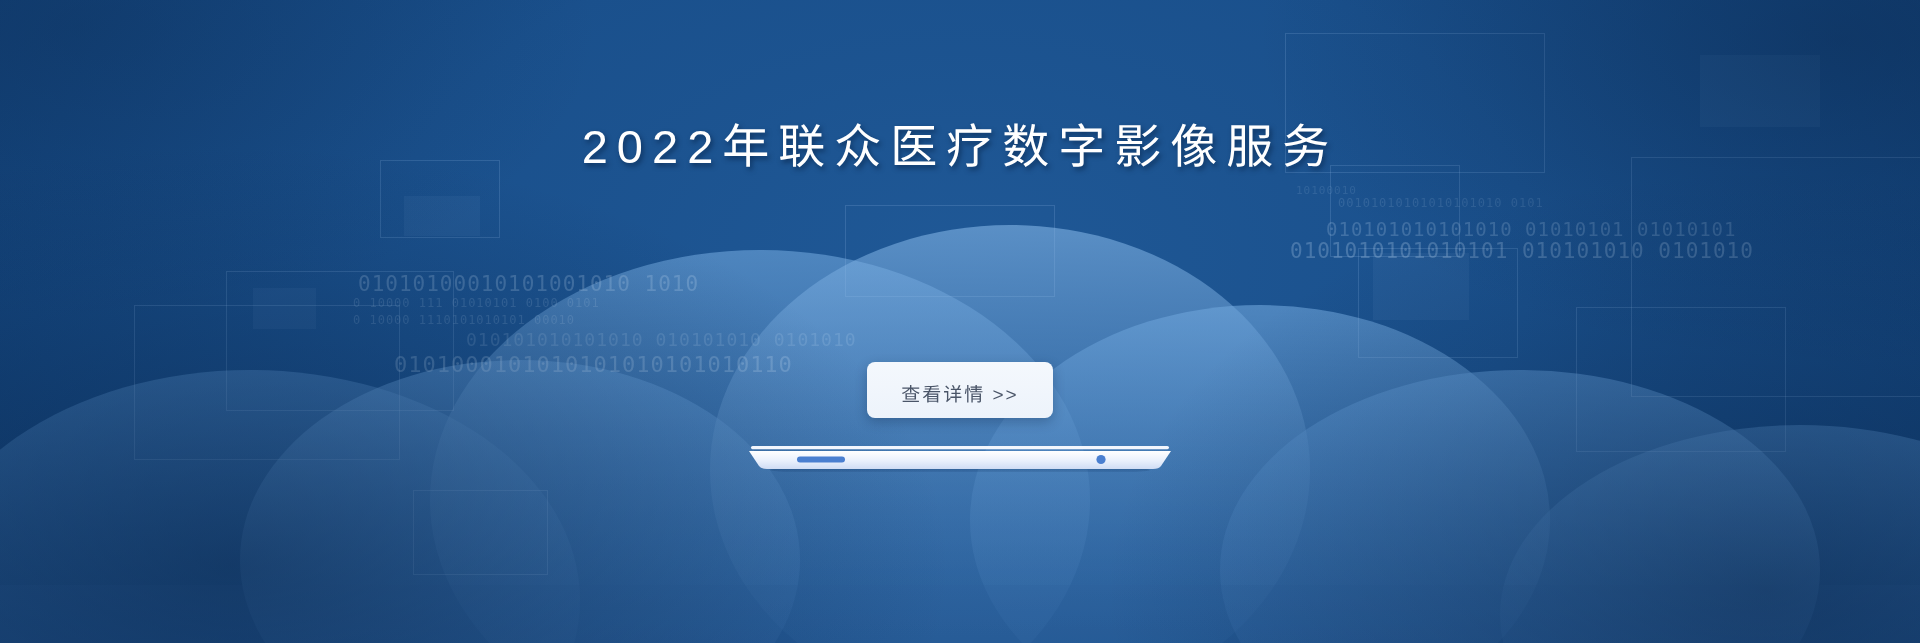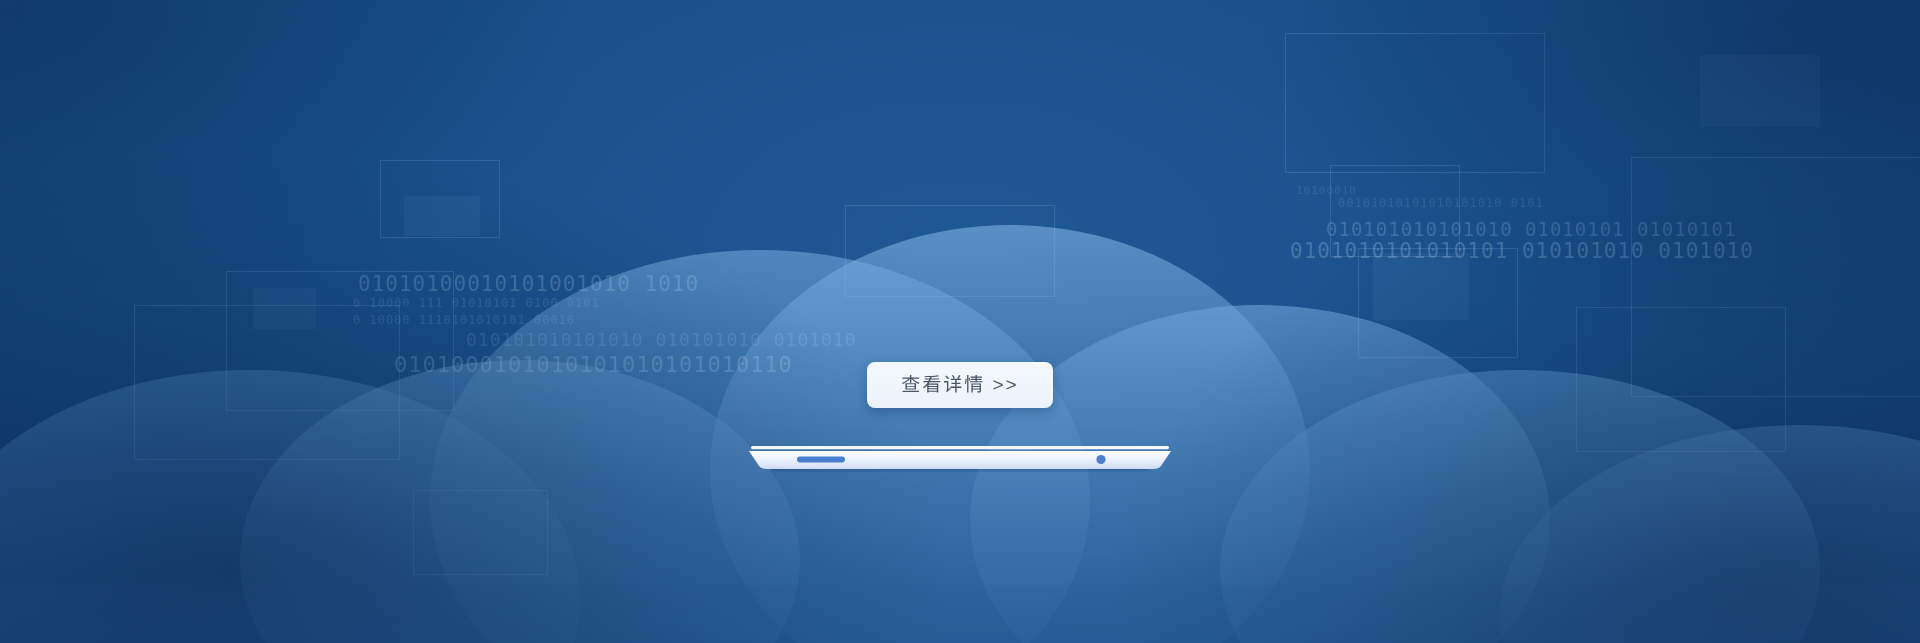--- a/index.html
+++ b/index.html
@@ -98,21 +98,21 @@
     top: 362px;
     text-align: center;
     z-index: 7;
   }
   .cta {
     display: inline-block;
     background: linear-gradient(180deg, #f4f8fd 0%, #edf3fb 100%);
     color: #4a5568;
     font-size: 19px;
     letter-spacing: 2px;
-    padding: 13px 34px 14px 34px;
+    padding: 23px 34px 14px 34px;
     border: none;
     border-radius: 8px;
     box-shadow: 0 4px 12px rgba(6,30,62,0.28);
     cursor: pointer;
     font-family: "Liberation Sans", "DejaVu Sans", sans-serif;
     line-height: 1;
   }
 
   
   .device {
@@ -196,20 +196,21 @@
     <div class="binary" style="left:394px;top:352px;font-size:22px;opacity:0.82;">0101000101010101010101010110</div>
     <div class="binary" style="left:1326px;top:218px;font-size:19px;opacity:0.72;">010101010101010  01010101   01010101</div>
     <div class="binary" style="left:1290px;top:239px;font-size:21px;opacity:0.85;">0101010101010101 010101010  0101010</div>
     <div class="binary" style="left:1338px;top:196px;font-size:12px;opacity:0.45;">00101010101010101010        0101</div>
     <div class="binary" style="left:1296px;top:184px;font-size:11px;opacity:0.40;">10100010</div>
   </div>
 
   <div class="vignette"></div>
 
   <div class="headline">
+    <div class="line">2022年联众医疗数字影像服务</div>
   </div>
 
   <div class="cta-wrap">
     <button class="cta">查看详情 &gt;&gt;</button>
   </div>
 
   <svg class="device" viewBox="0 0 422 26" xmlns="http://www.w3.org/2000/svg">
     <defs>
       <linearGradient id="devg" x1="0" y1="0" x2="0" y2="1">
         <stop offset="0%" stop-color="#ffffff"></stop>

